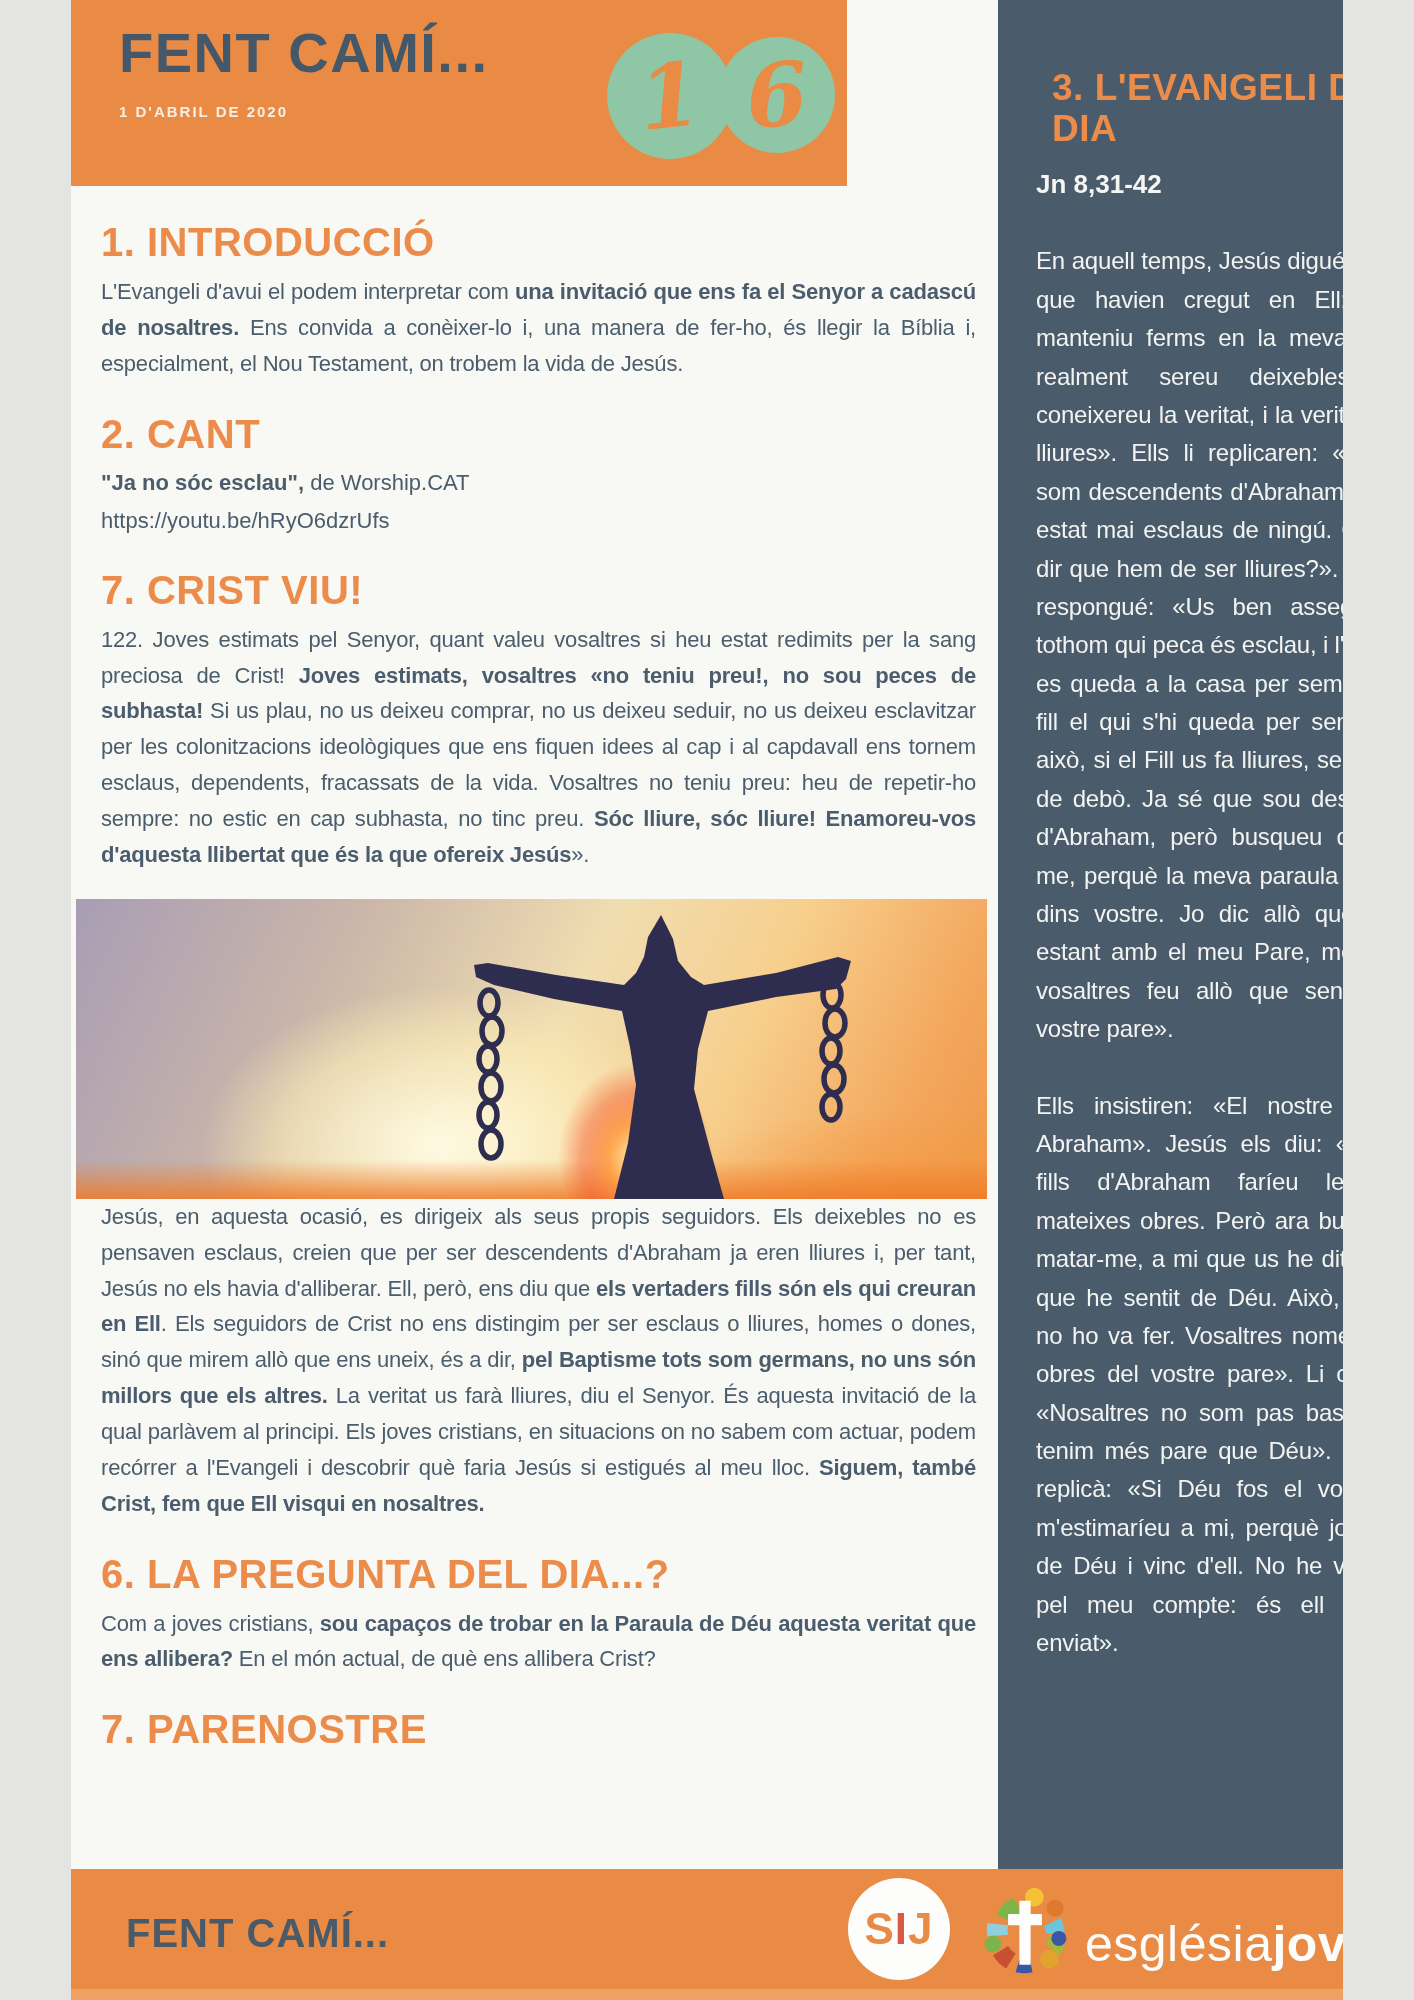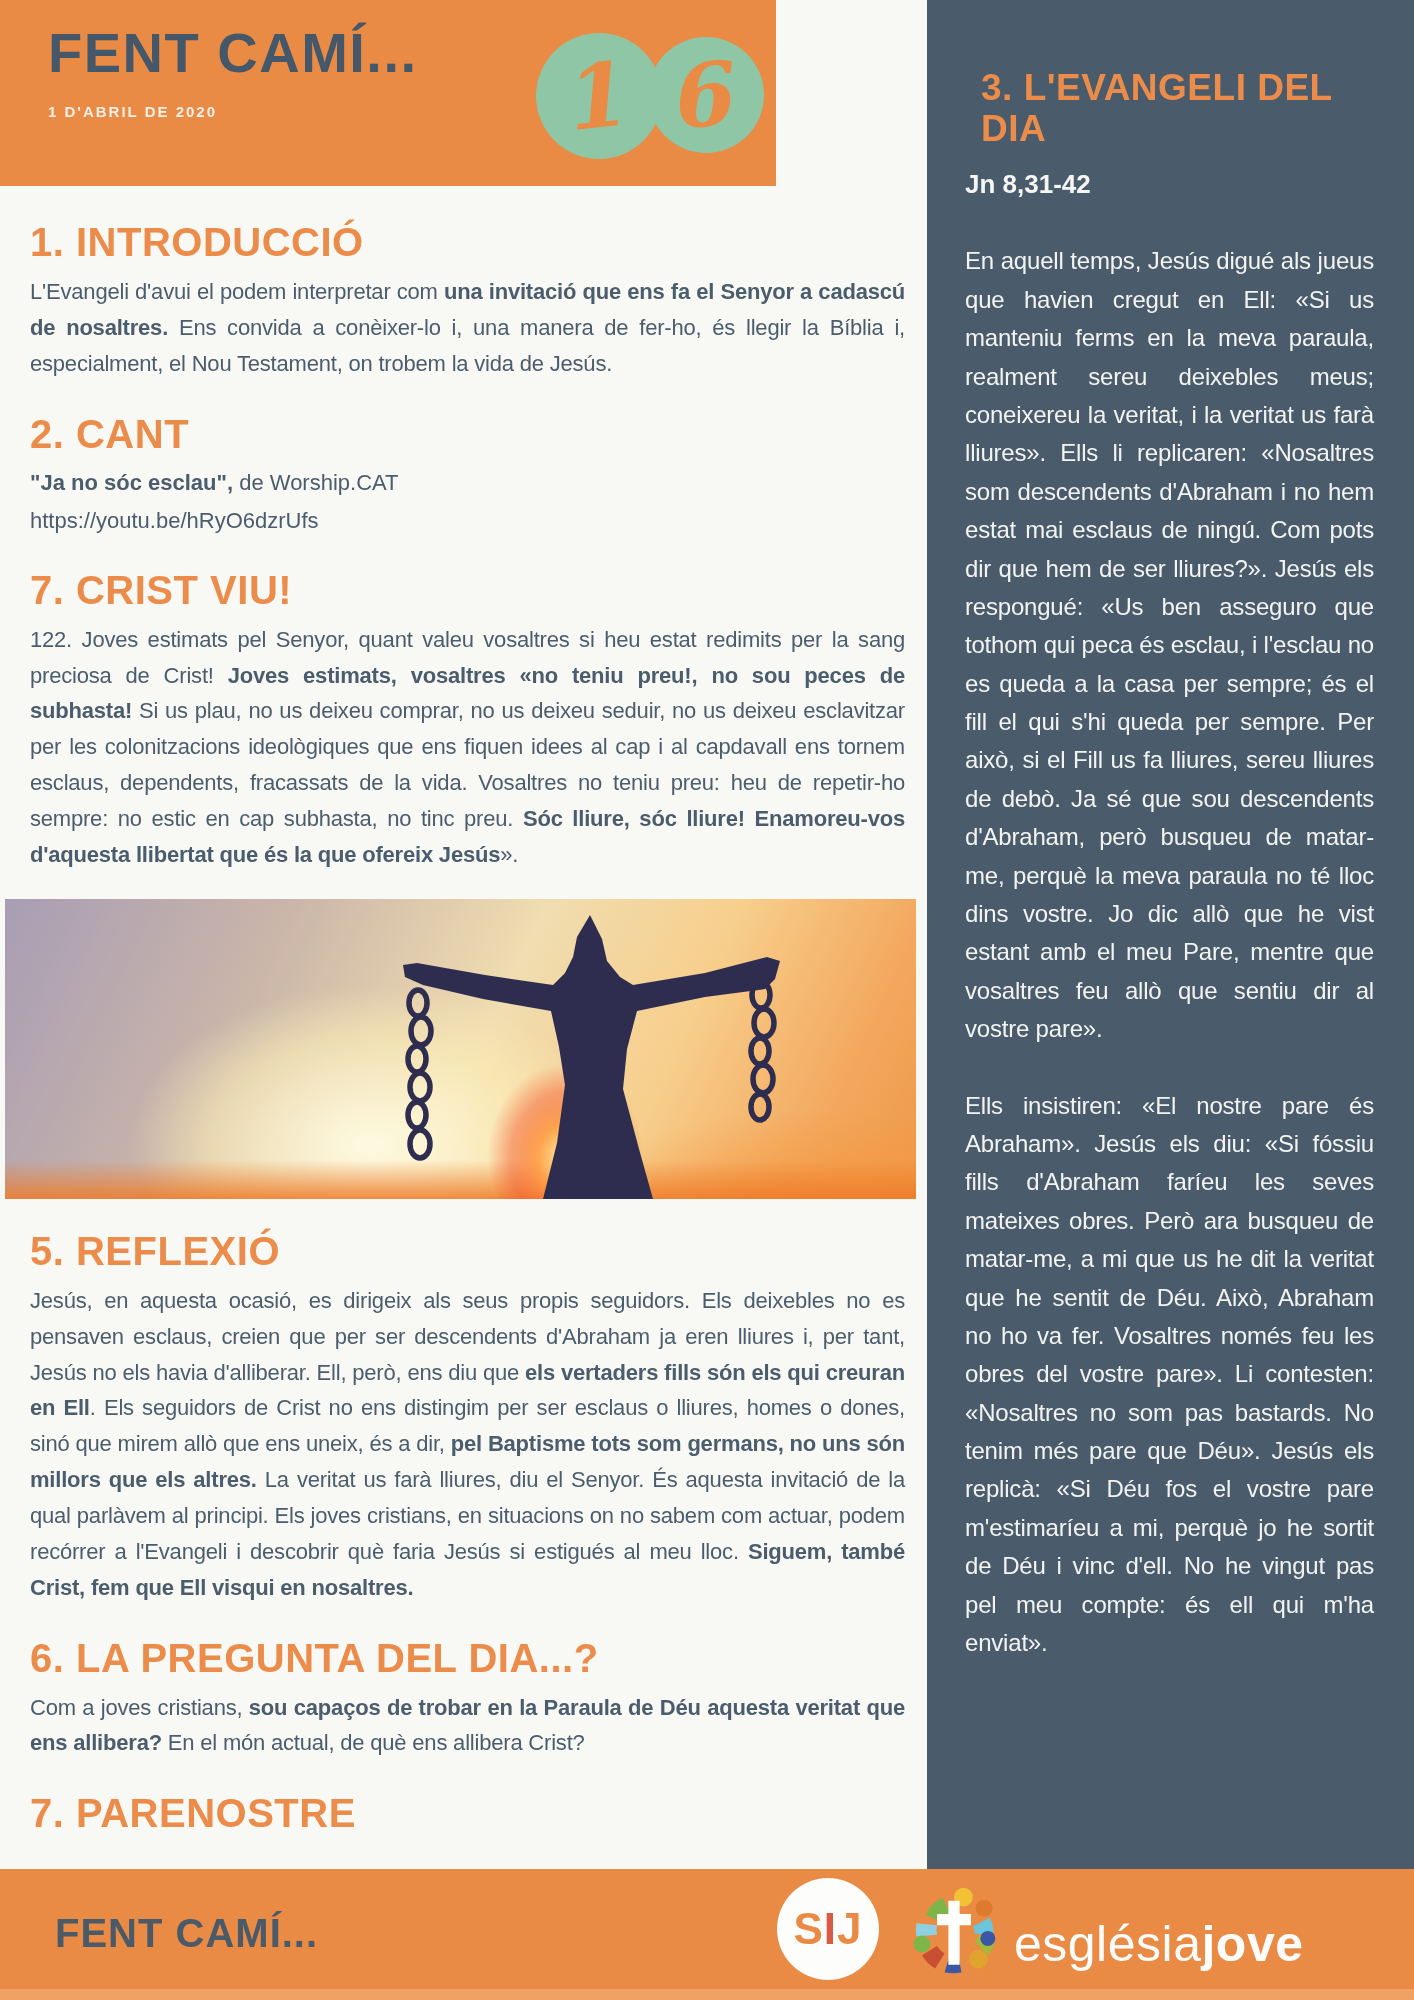--- a/index.html
+++ b/index.html
@@ -1,17 +1,17 @@
 <!DOCTYPE html>
 <html><head>
 <meta charset="utf-8">
 <style>
   html,body{margin:0;padding:0;background:#e4e4e2;}
   .page{
-    position:relative;width:1414px;height:2000px;margin:0 auto;
+    position:relative;width:1272px;height:2000px;margin:0 auto;
     background:#F8F8F5;overflow:hidden;
     font-family:"Liberation Sans",sans-serif;color:#4B5D6D;
   }
   
   .masthead{position:absolute;left:0;top:0;width:776px;height:186px;background:#E98A45;}
   .masthead h1{
     margin:0;padding:24px 0 0 48px;font-size:56px;line-height:1.05;
     color:#45586A;letter-spacing:1.5px;font-weight:bold;
   }
   .masthead .date{
@@ -155,21 +155,20 @@
           <ellipse cx="756" cy="96" rx="9" ry="13"></ellipse>
           <ellipse cx="759" cy="124" rx="10" ry="14"></ellipse>
           <ellipse cx="755" cy="152" rx="9" ry="13"></ellipse>
           <ellipse cx="758" cy="180" rx="10" ry="14"></ellipse>
           <ellipse cx="755" cy="208" rx="9" ry="13"></ellipse>
         </g>
       </svg>
     </div>
 
     <section>
-      <h2 class="section-heading">5. REFLEXIÓ</h2>
       <p class="body-text"><span>Jesús, en aquesta ocasió, es dirigeix als seus propis seguidors. Els deixebles no es pensaven esclaus, creien que per ser descendents d'Abraham ja eren lliures i, per tant, Jesús no els havia d'alliberar. Ell, però, ens diu que </span><b>els vertaders fills són els qui creuran en Ell</b><span>. Els seguidors de Crist no ens distingim per ser esclaus o lliures, homes o dones, sinó que mirem allò que ens uneix, és a dir, </span><b>pel Baptisme tots som germans, no uns són millors que els altres.</b><span> La veritat us farà lliures, diu el Senyor. És aquesta invitació de la qual parlàvem al principi. Els joves cristians, en situacions on no sabem com actuar, podem recórrer a l'Evangeli i descobrir què faria Jesús si estigués al meu lloc. </span><b>Siguem, també Crist, fem que Ell visqui en nosaltres.</b></p>
     </section>
 
     <section>
       <h2 class="section-heading">6. LA PREGUNTA DEL DIA...?</h2>
       <p class="body-text"><span>Com a joves cristians, </span><b>sou capaços de trobar en la Paraula de Déu aquesta veritat que ens allibera?</b><span> En el món actual, de què ens allibera Crist?</span></p>
     </section>
 
     <section>
       <h2 class="section-heading">7. PARENOSTRE</h2>

